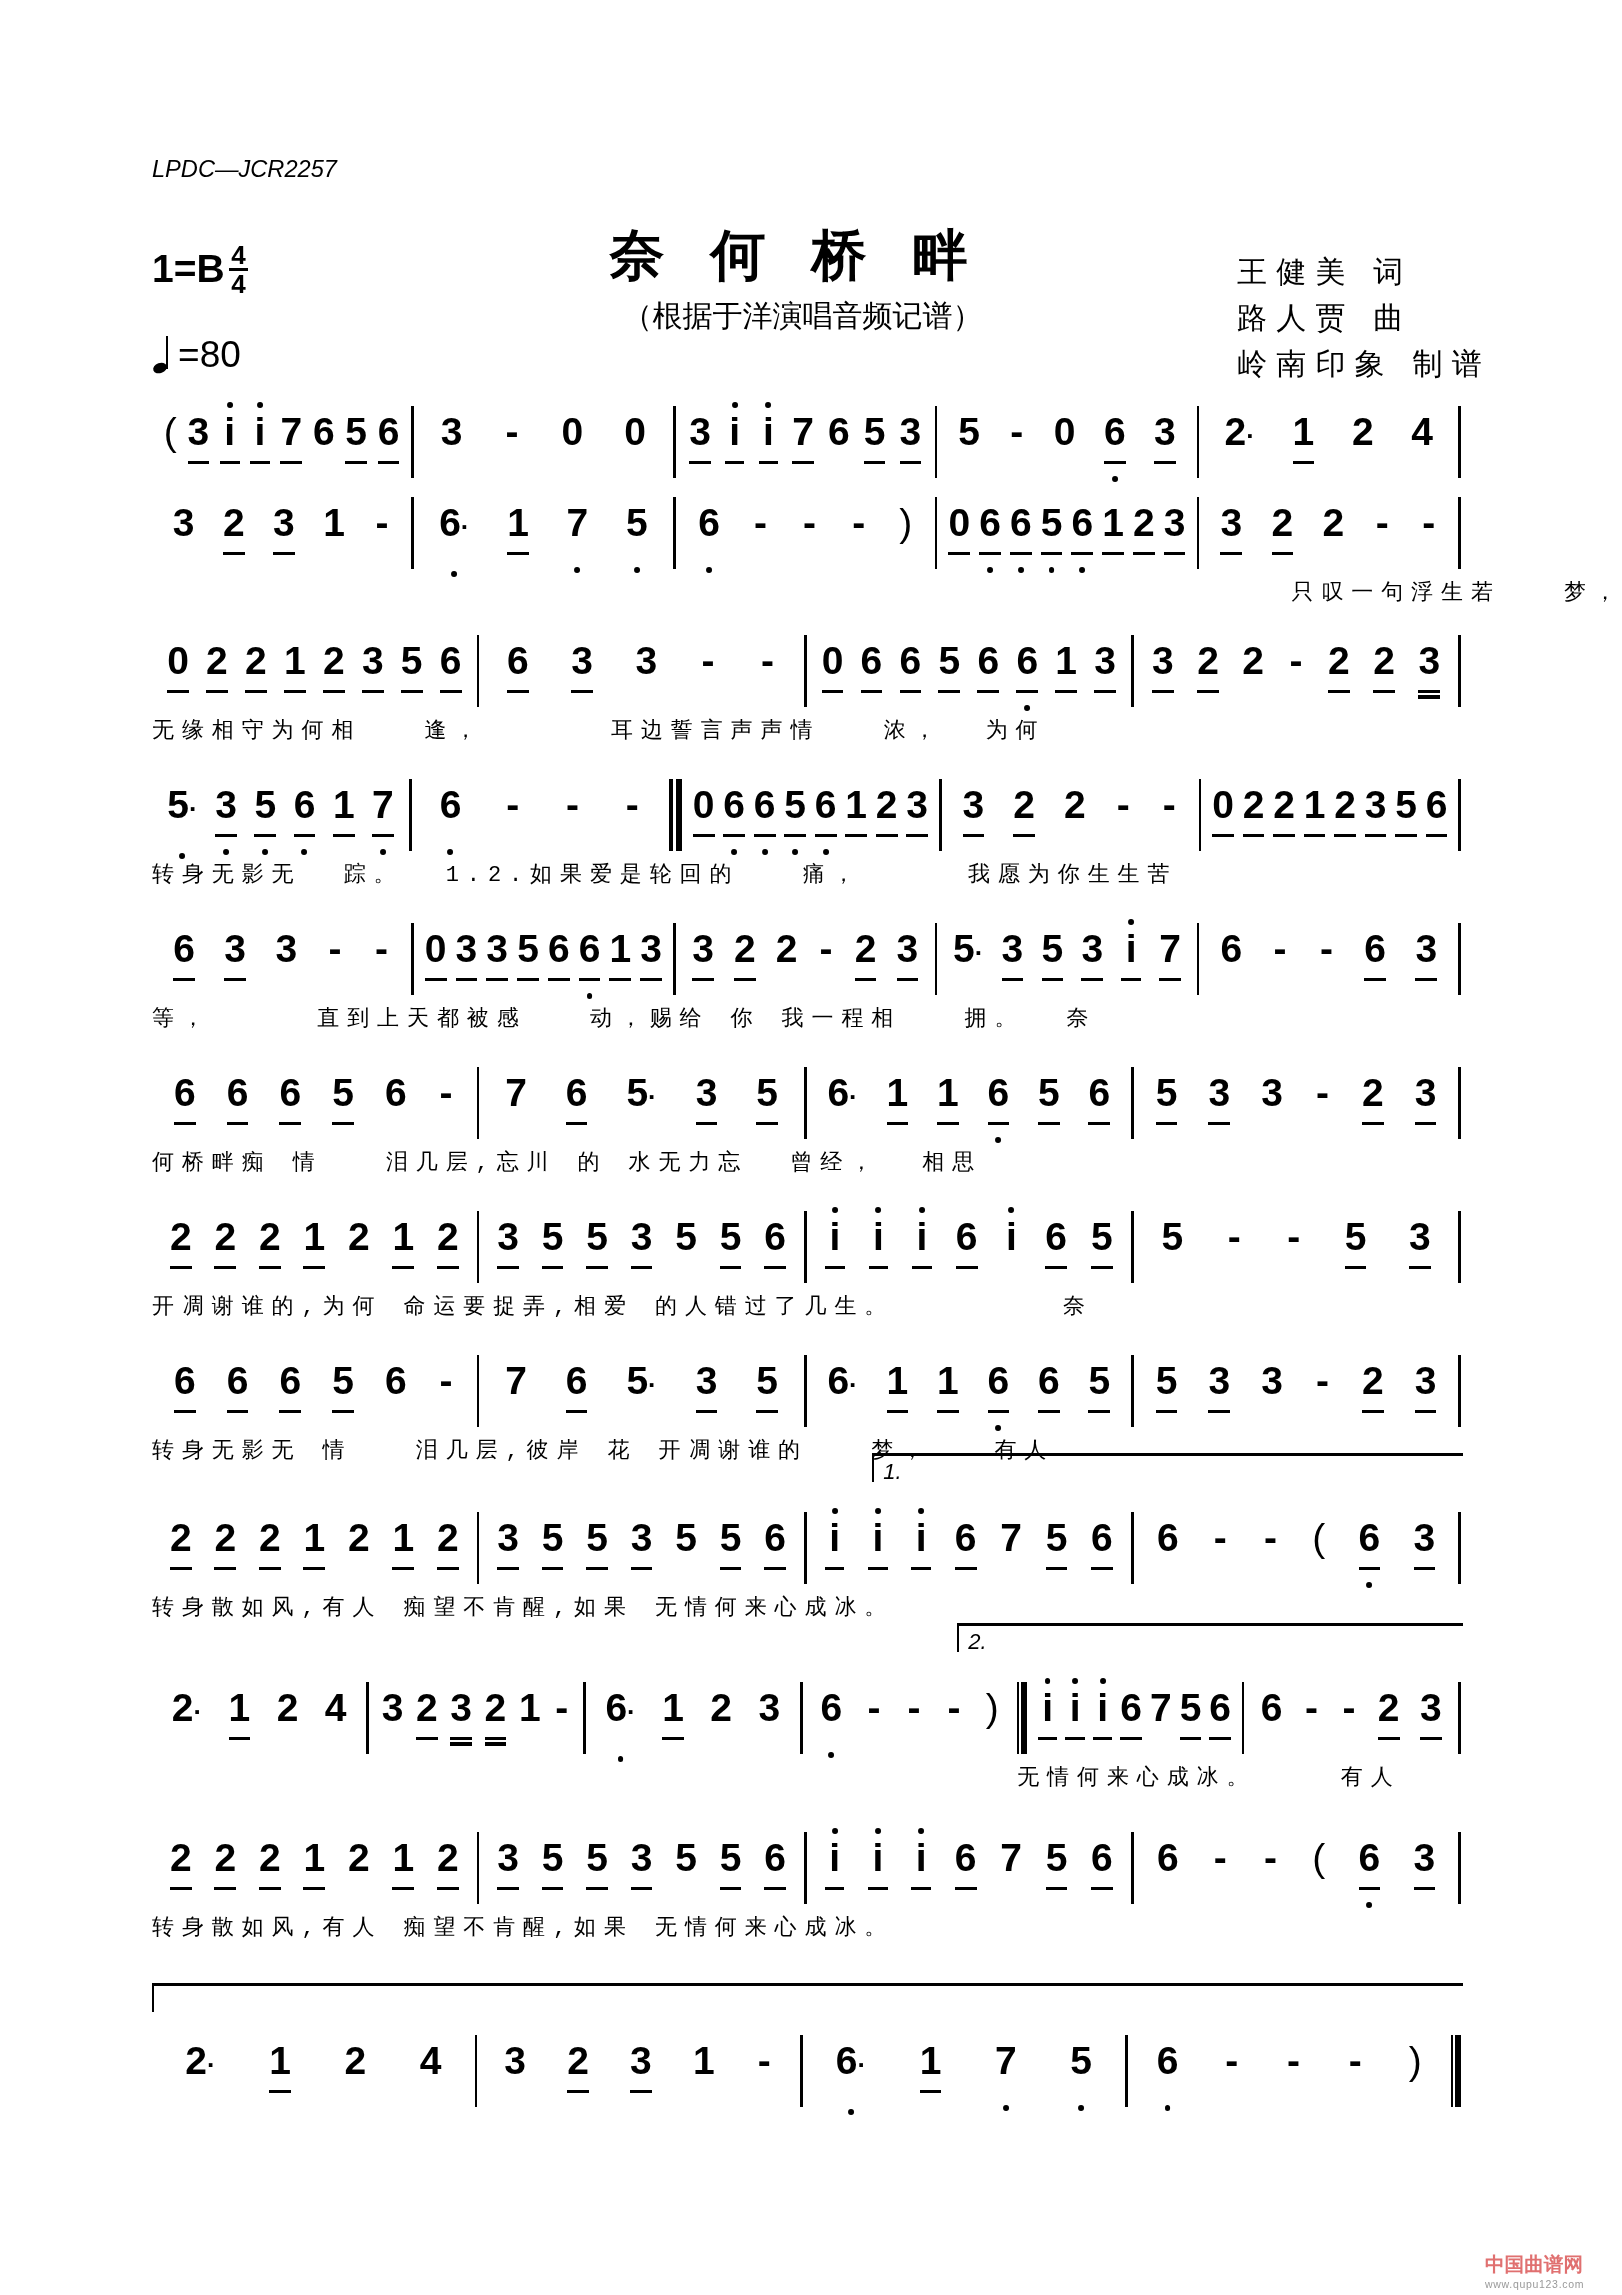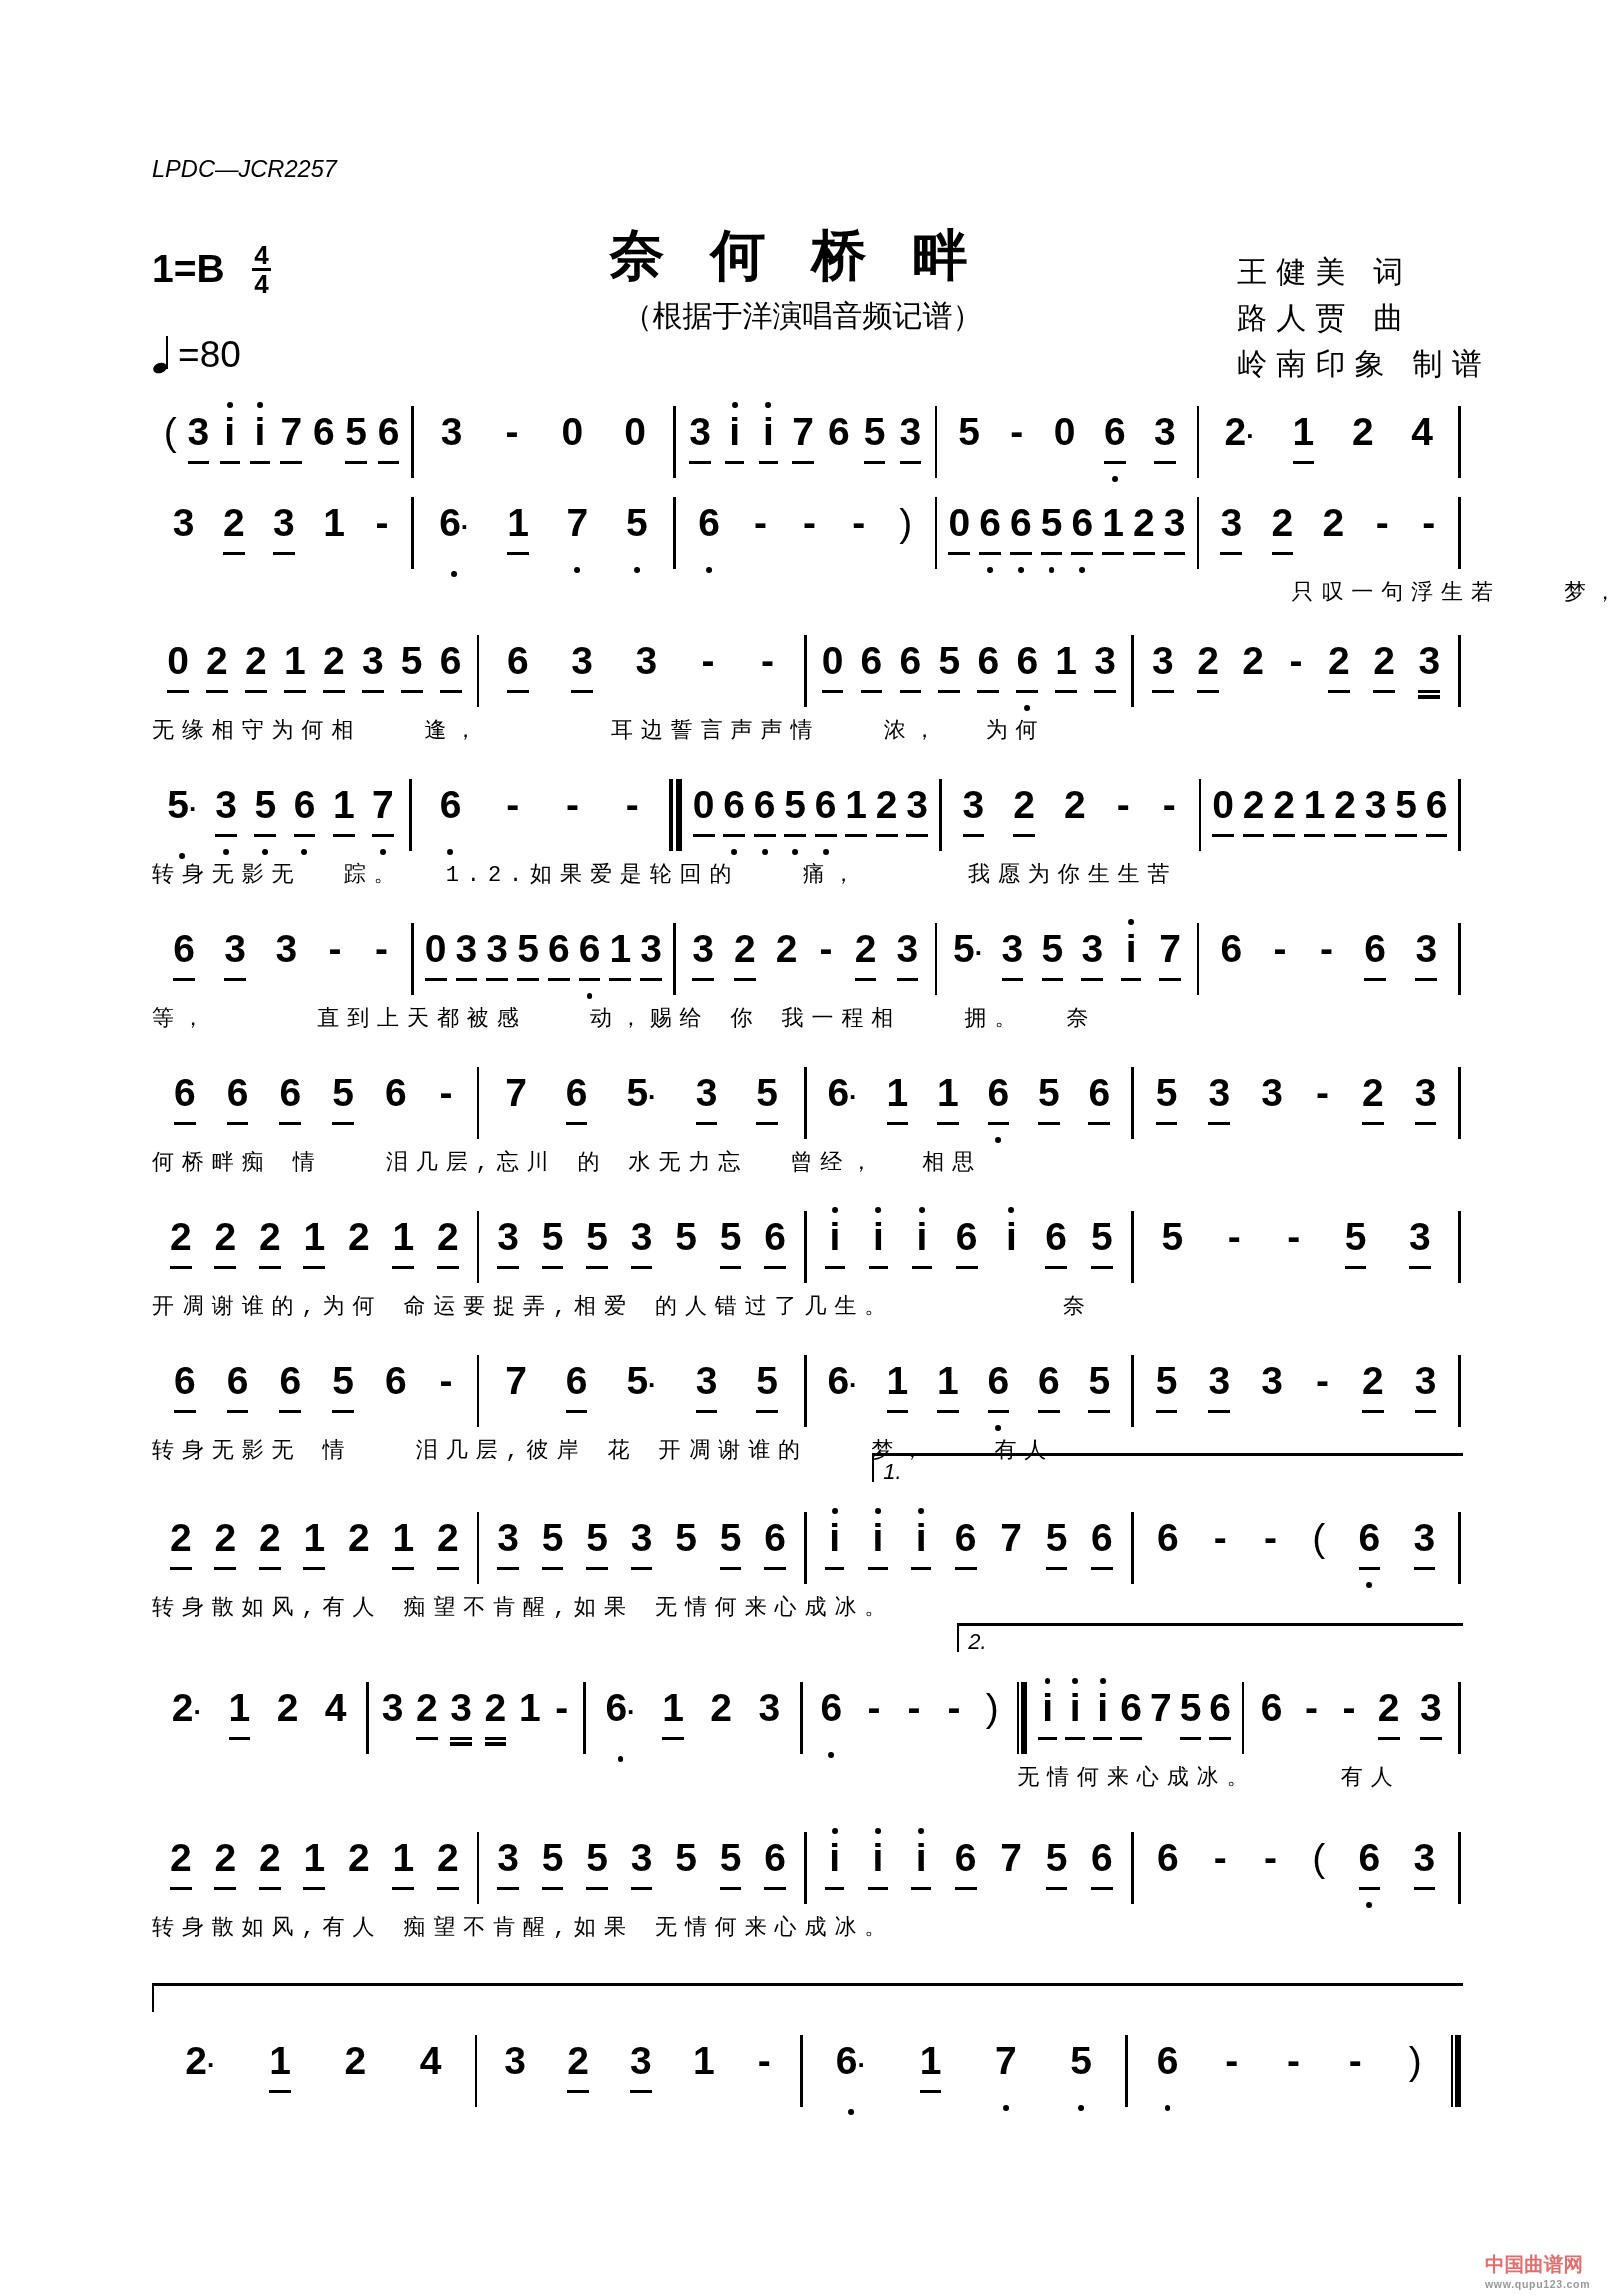--- a/index.html
+++ b/index.html
@@ -1,21 +1,21 @@
 <!DOCTYPE html>
 <html style="font-size:10.5px"><head>
 <meta charset="utf-8">
 <style>
   html,body{margin:0;padding:0;background:#fff;}
   body{width:1623px;height:2295px;position:relative;overflow:hidden;
        font-family:"Liberation Sans","DejaVu Sans",sans-serif;color:#000;}
   .code{position:absolute;left:152px;top:156px;font-size:23.6px;font-style:italic;}
   .title{position:absolute;left:0;width:1623px;top:175px;text-align:center;
          font-family:"DejaVu Serif",serif;font-size:55px;font-weight:bold;letter-spacing:46px;margin-top:44px;}
-  .key{position:absolute;left:152px;top:242px;font-size:39px;font-weight:bold;display:flex;align-items:center;gap:27px;}
+  .key{position:absolute;left:152px;top:242px;font-size:39px;font-weight:bold;display:flex;align-items:center;gap:4px;}
   .frac{display:inline-flex;flex-direction:column;align-items:center;font-size:26px;line-height:26px;}
   .frac .bar{width:19.6px;height:2.6px;background:#000;}
   .tempo{position:absolute;left:152px;top:334px;font-size:37px;display:flex;align-items:center;}
   .tempo .note{display:inline-block;position:relative;width:19.6px;height:39px;margin-right:6.5px;}
   .tempo .note:before{content:"";position:absolute;left:1.3px;bottom:1.3px;width:14.4px;height:9.8px;background:#000;border-radius:50%;transform:rotate(-20deg);}
   .tempo .note:after{content:"";position:absolute;left:13.7px;bottom:5.2px;width:2.6px;height:33px;background:#000;}
   .subtitle{position:absolute;left:0;width:1605px;top:296px;text-align:center;font-size:30px;font-family:"DejaVu Sans",sans-serif;}
   .credits{position:absolute;left:1237px;top:249px;font-size:30px;line-height:46px;letter-spacing:9.2px;font-family:"DejaVu Sans",sans-serif;}
 
   .line{position:absolute;left:152px;width:1309px;}
@@ -28,21 +28,21 @@
   .tok.dash{min-width:17px;}
   .tok .hi{position:absolute;left:50%;top:-3.9px;width:5.9px;height:5.9px;background:#000;border-radius:50%;transform:translateX(-50%);}
   .tok .lo{position:absolute;left:50%;bottom:-23.6px;width:5.9px;height:5.9px;background:#000;border-radius:50%;transform:translateX(-50%);}
   .ul{height:3.3px;background:#000;width:100%;margin-top:2.6px;}
   .paren{font-size:39px;line-height:52px;font-weight:normal;}
   .lyr{position:absolute;left:0;top:80px;width:1309px;font-size:22px;white-space:pre;letter-spacing:7.9px;font-family:Liberation Mono, monospace;}
   .volta{position:absolute;border-top:3.9px solid #000;border-left:2px solid #000;height:26px;}
   .volta span{position:absolute;left:9.2px;top:2.6px;font-size:22px;font-style:italic;}
   .footer{position:absolute;left:152px;top:2119px;font-size:22px;font-style:italic;line-height:37px;}
   .wm{position:absolute;left:1485px;top:2251px;font-size:19.6px;color:#e07070;font-weight:bold;}
-  .wm small{display:block;font-size:10.5px;color:#999;font-weight:bold;letter-spacing:0.7px;}
+  .wm small{display:block;font-size:10.5px;color:#999;font-weight:normal;letter-spacing:0.7px;}
 </style>
 </head>
 <body>
 
 <div class="code">LPDC—JCR2257</div>
 <div class="title">奈何桥畔</div>
 <div class="key">
   <span>1=B</span>
   <span class="frac">
     <span>4</span>

